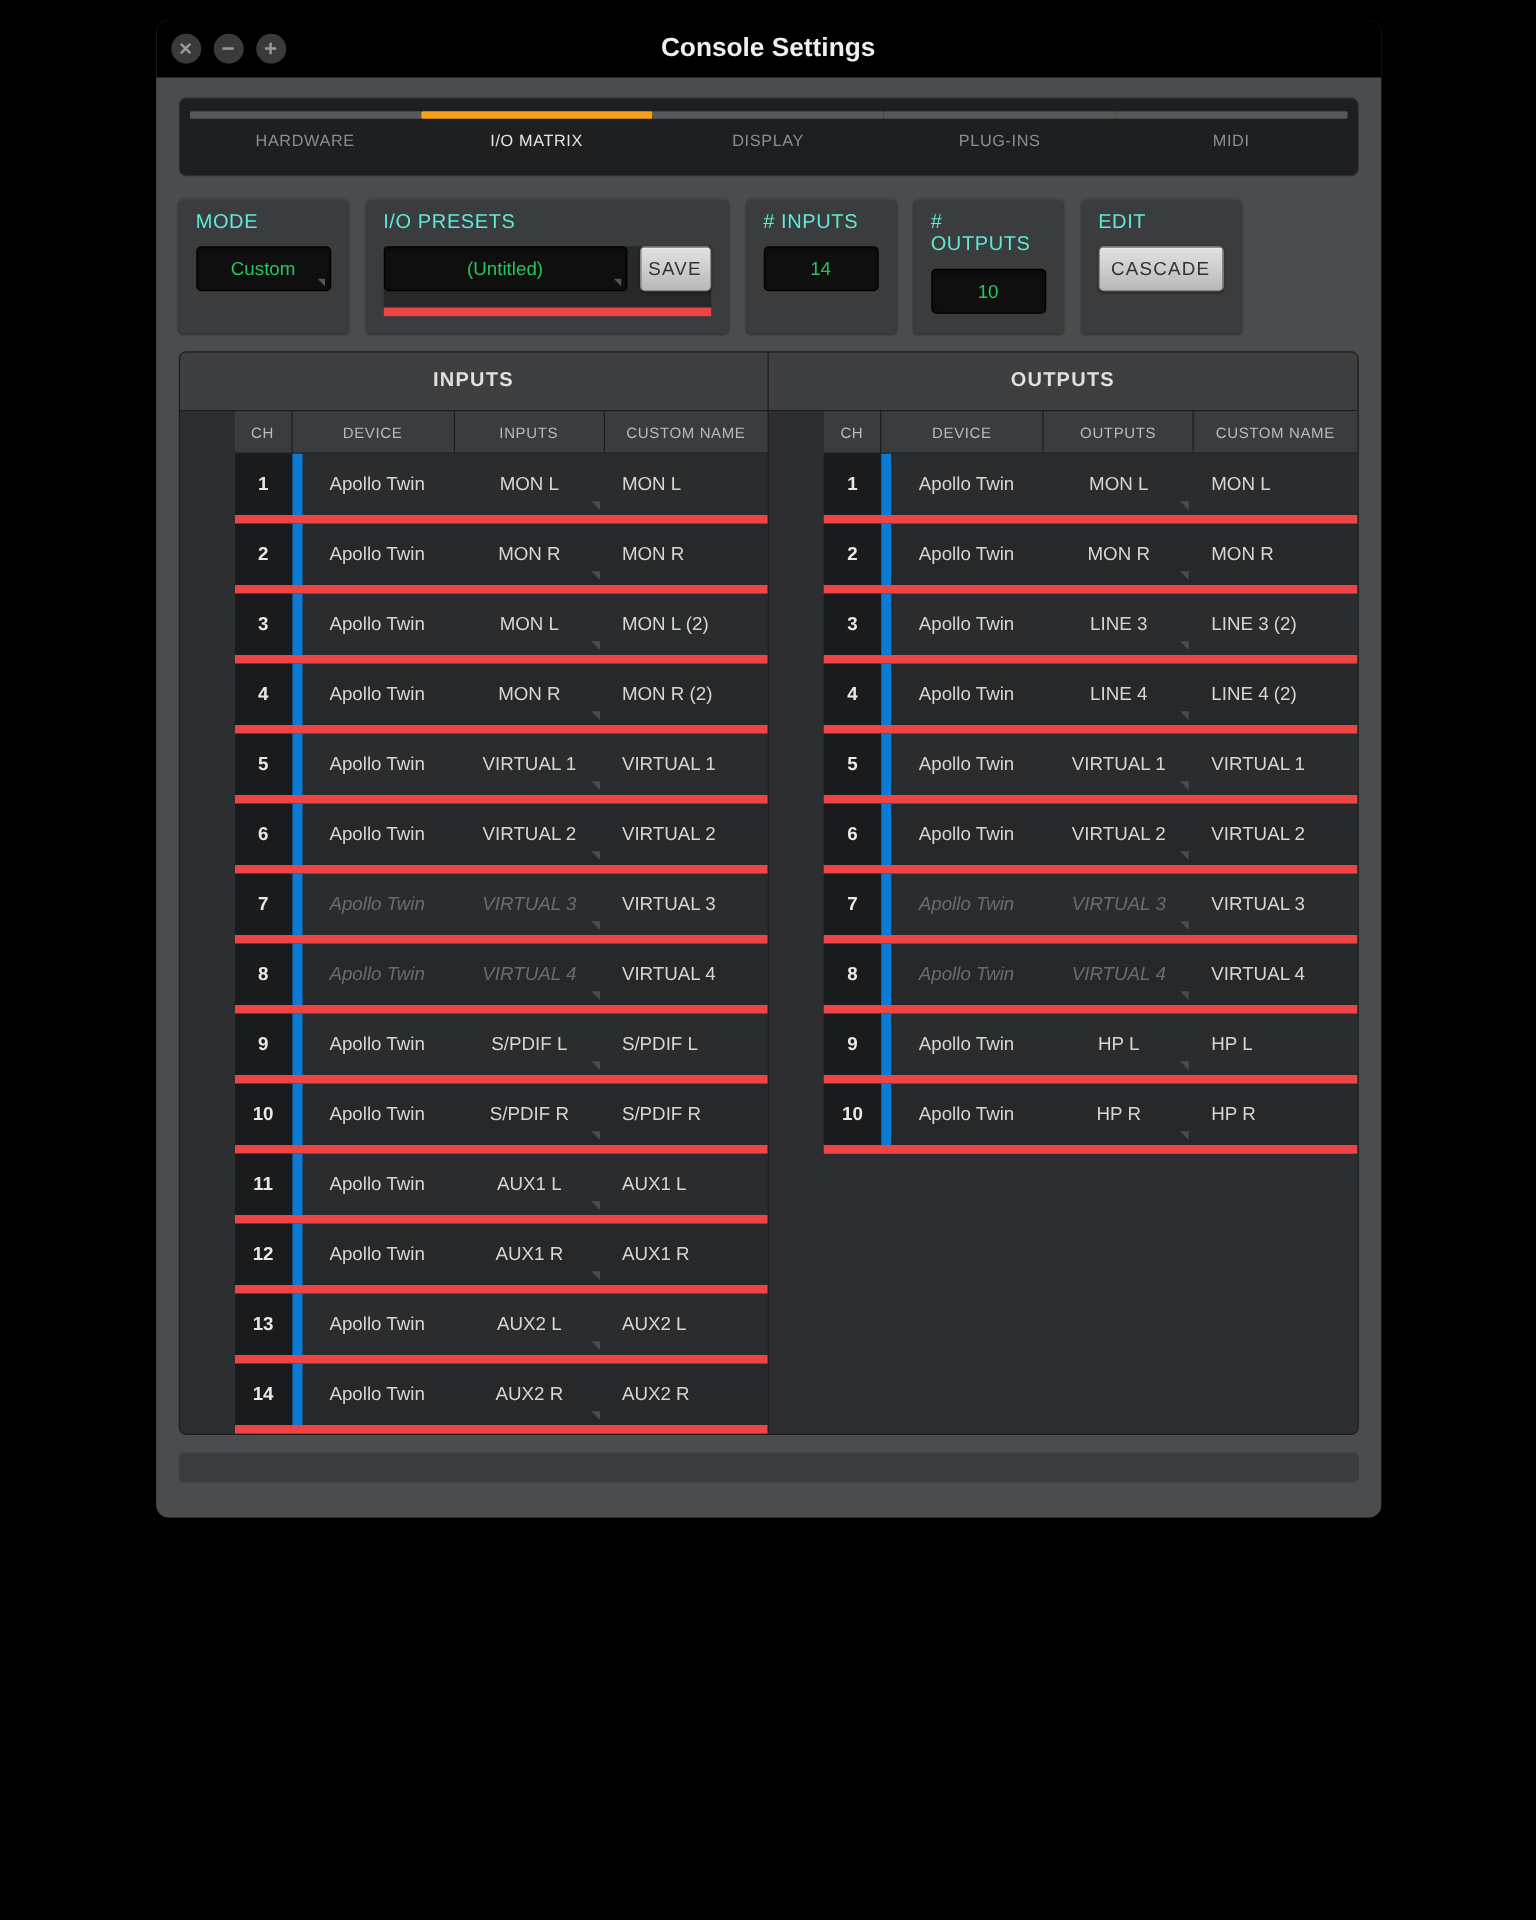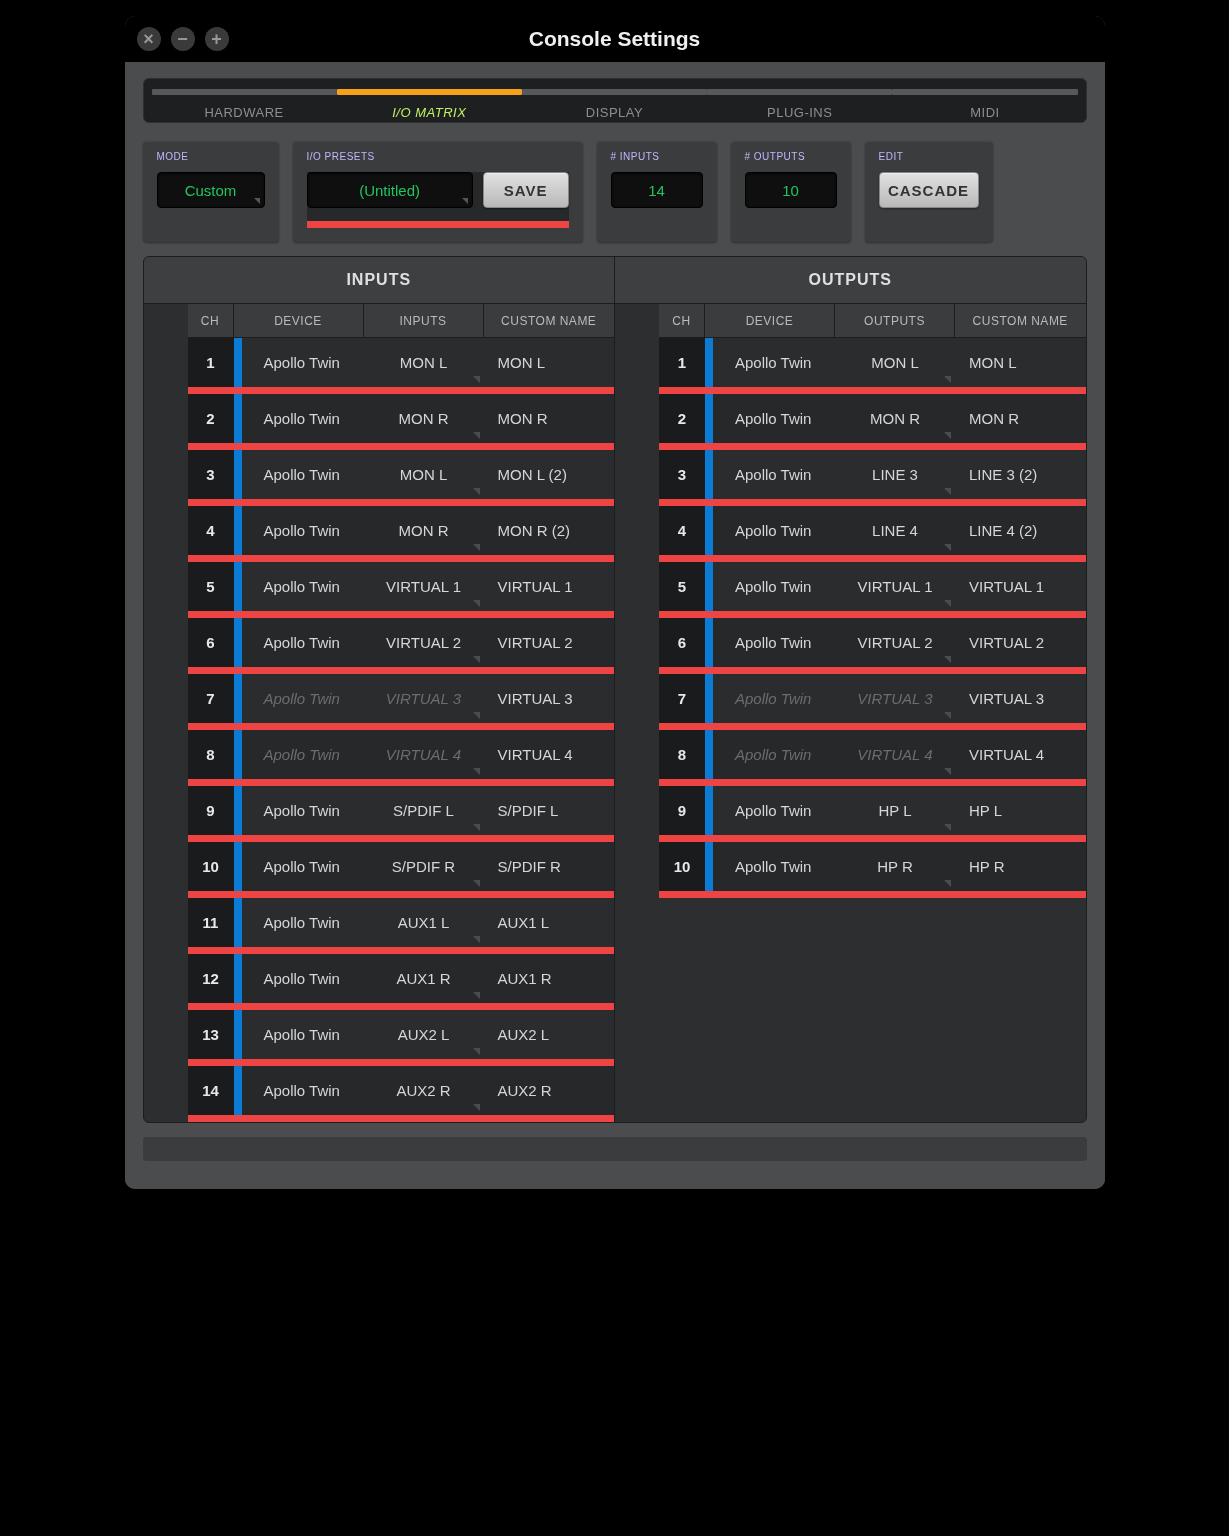--- a/index.html
+++ b/index.html
@@ -60,21 +60,21 @@
     margin-top: 14px;
     background: #3a3c3e;
     border-radius: 4px;
   }
   
   .tab-strip {
     display: flex;
     gap: 0;
     background: #1e1f21;
     border-radius: 6px;
-    padding: 6px 8px 2px;
+    padding: 6px 8px 20px;
     border: 1px solid #2d2f31;
   }
   .tab {
     flex: 1;
     text-align: center;
     cursor: pointer;
     padding-top: 4px;
   }
   .tab .ind {
     height: 6px;
@@ -82,36 +82,36 @@
     border-radius: 1px;
     margin-bottom: 10px;
   }
   .tab.active .ind { background: #f7a11b; }
   .tab .lbl {
     font-size: 13px;
     letter-spacing: 0.5px;
     color: #8c8f92;
     font-weight: 500;
   }
-  .tab.active .lbl { color: #bef264; font-style: italic; }
+  .tab.active .lbl { color: #e5e5e5; }
   
   .panels {
     display: flex;
     gap: 14px;
     margin-top: 18px;
   }
   .panel {
     background: #3a3c3e;
     border-radius: 4px;
     padding: 10px 14px 14px;
     box-shadow: inset 0 1px 0 rgba(255,255,255,0.05), 0 1px 2px rgba(0,0,0,0.4);
   }
   .panel-label {
-    font-size: 10px;
-    color: #c4b5fd;
+    font-size: 16px;
+    color: #5eead4;
     letter-spacing: 0.5px;
     margin-bottom: 10px;
   }
   .panel .val-box, .panel .btn {
     height: 36px;
     border-radius: 4px;
     display: inline-flex;
     align-items: center;
     justify-content: center;
     font-size: 15px;
@@ -128,23 +128,23 @@
   .val-box .tri {
     position: absolute;
     right: 4px; bottom: 3px;
     width: 0; height: 0;
     border-left: 6px solid transparent;
     border-top: 6px solid #555;
   }
   .btn {
     background: linear-gradient(#e2e2e2,#b8b8b8);
     color: #333;
-    font-weight: 700;
+    font-weight: 400;
     letter-spacing: 1px;
-    padding: 0 20px;
+    padding: 0 6px;
     border: 1px solid #888;
     box-shadow: 0 1px 0 rgba(255,255,255,0.4) inset, 0 1px 2px rgba(0,0,0,0.4);
     cursor: pointer;
     font-size: 13px;
   }
   .p-mode { width: 136px; }
   .p-presets { width: 290px; display:flex; flex-direction:column; }
   .p-presets .row { display:flex; gap:10px; }
   .p-presets .val-box { flex:1; }
   .p-count { width: 120px; }

